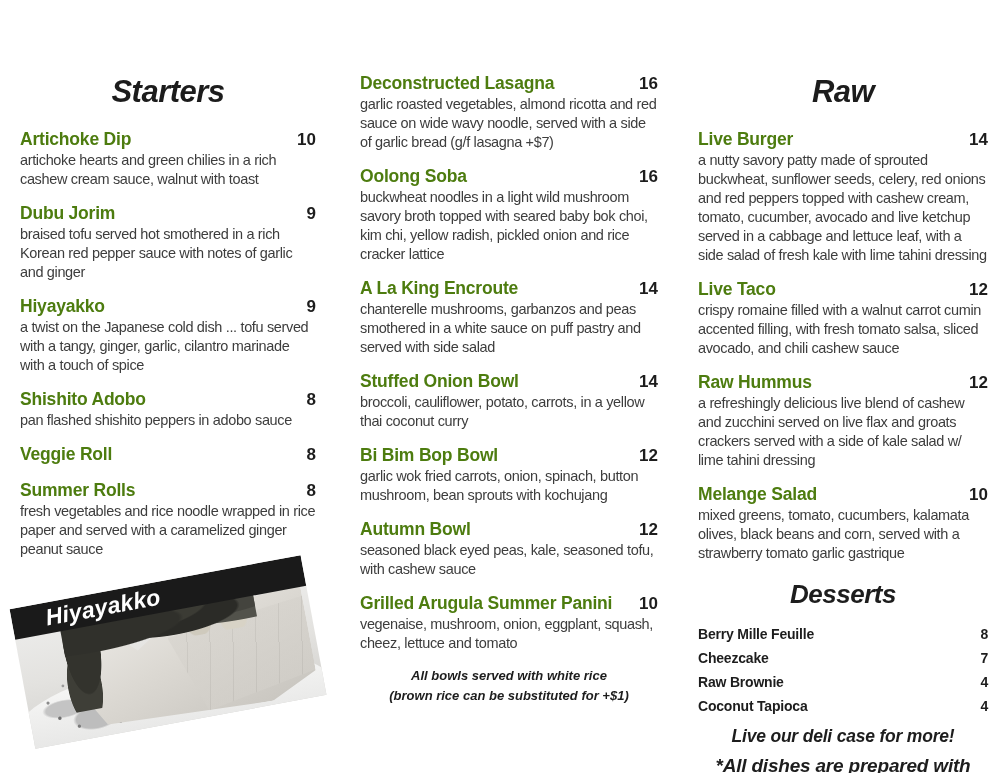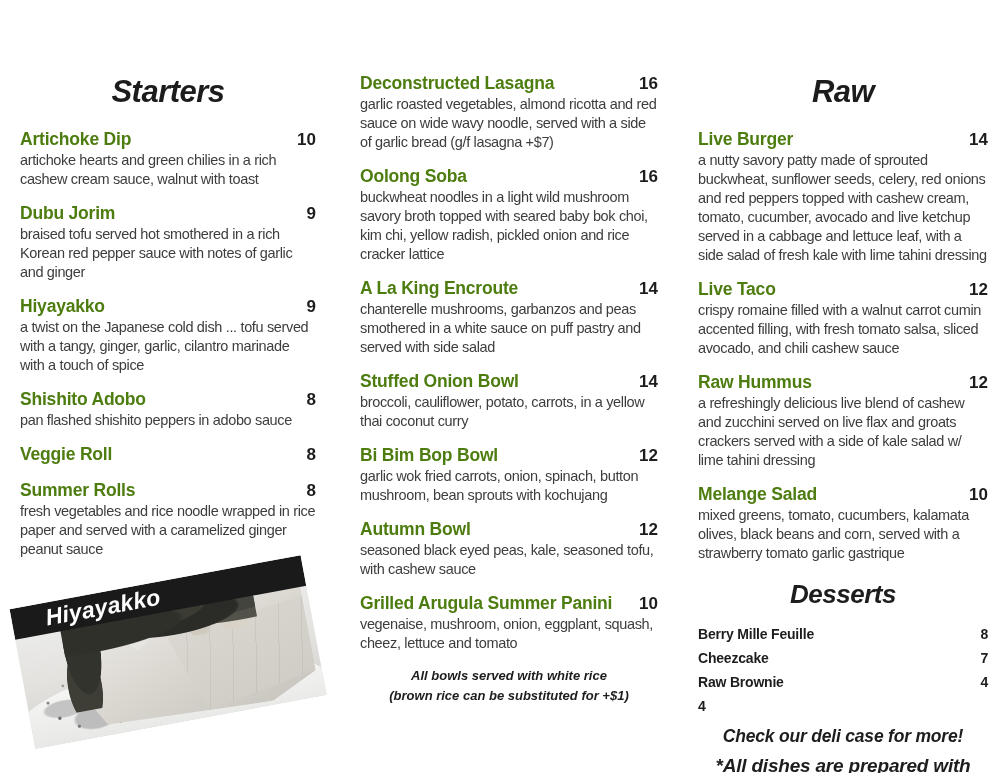--- a/index.html
+++ b/index.html
@@ -260,21 +260,22 @@
         </div>
         <div class="ds-row">
           <span class="ds-name">Cheezcake</span>
           <span class="ds-price">7</span>
         </div>
         <div class="ds-row">
           <span class="ds-name">Raw Brownie</span>
           <span class="ds-price">4</span>
         </div>
         <div class="ds-row">
+          <span class="ds-name">Coconut Tapioca</span>
           <span class="ds-price">4</span>
         </div>
-        <div class="promo">Check our deli case for more!</div>
+        <div class="promo">Live our deli case for more!</div>
         <div class="disclaimer">*All dishes are prepared with high-quality ingredients and organic where available.</div>
       </div>
     </div>
 
   </div>
 </div>
 
 </body></html>

